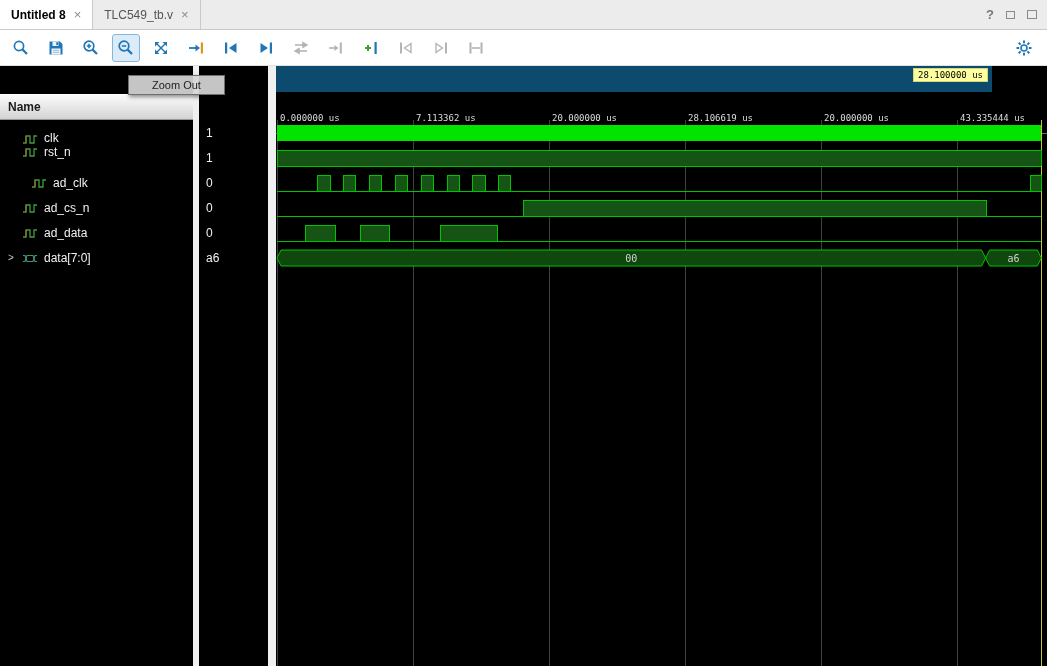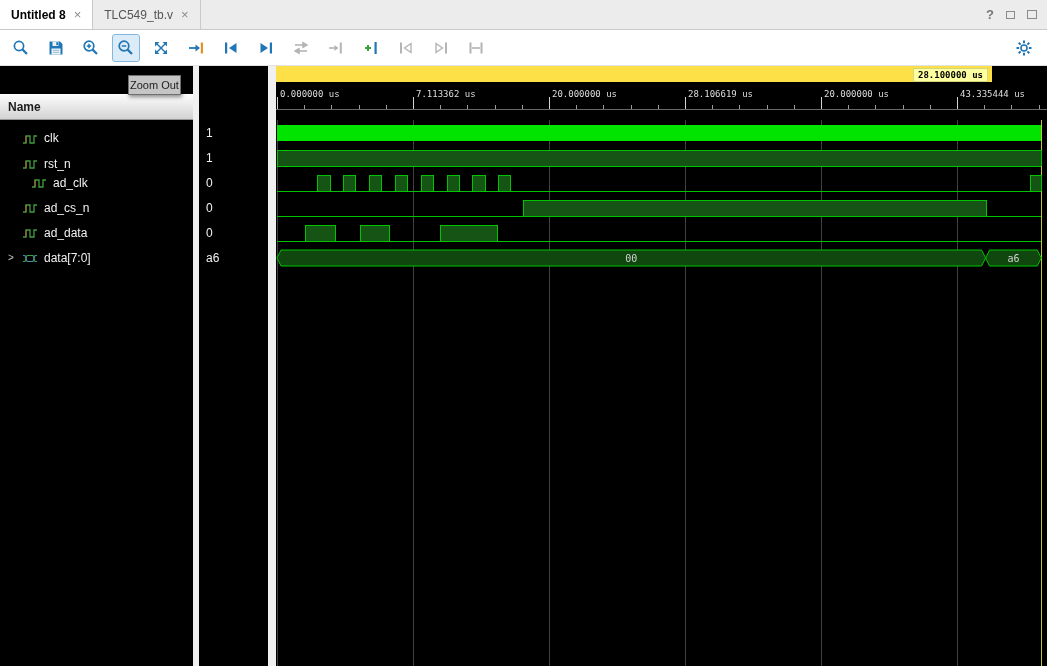--- a/index.html
+++ b/index.html
@@ -26,21 +26,21 @@
              background:#fff; border-bottom:1px solid #e2e2e2;
              display:flex; align-items:center; padding:0 8px; }
   .icon-btn { width:26px; height:26px; display:flex; align-items:center;
               justify-content:center; margin-right:9px; border-radius:2px; }
   .icon-btn.hovered { background:#dcebf8; outline:1px solid #84b6de; }
   .toolbar .flex-spacer { flex:1; }
 
   
   .tooltip { position:absolute; left:128px; top:75px; z-index:60;
              background:rgba(214,214,214,0.92); border:1px solid #6f6f6f;
-             color:#222; font-size:11px; padding:3px 1px;
+             color:#222; font-size:11px; padding:3px 23px;
              box-shadow:1px 2px 4px rgba(0,0,0,0.45);text-align:center; }
 
   
   .main { position:absolute; left:0; top:66px; width:1047px; height:600px; background:#000; }
   .names-col  { position:absolute; left:0;   top:0; width:193px; height:600px; background:#000; overflow:hidden; }
   .values-col { position:absolute; left:199px; top:0; width:69px; height:600px; background:#000; overflow:hidden; }
   .splitter1  { position:absolute; left:193px; top:0; width:6px; height:600px; background:#f0f0f0; }
   .splitter2  { position:absolute; left:268px; top:0; width:8px; height:600px; background:#f0f0f0; }
   .wavearea   { position:absolute; left:276px; top:0; width:771px; height:600px; background:#000; overflow:hidden; }
 
@@ -54,25 +54,25 @@
   .sig-row { position:absolute; left:0; width:193px; height:25px;
              display:flex; align-items:center; color:#f2f2f2; font-size:12px;
              padding-left:8px; white-space:nowrap; }
   .sig-row .arrow { width:14px; color:#c9c9c9; font-size:10px; display:inline-block; }
   .sig-icon { margin-right:6px; flex:0 0 auto; }
   .val-row { position:absolute; left:0; width:69px; height:25px;
              display:flex; align-items:center; color:#f2f2f2; font-size:12px;
              padding-left:7px; }
 
   
-  .wave-topstrip { position:absolute; left:0; top:0; width:716px; height:26px; background:#fde047;font-weight:bold; }
+  .wave-topstrip { position:absolute; left:0; top:0; width:716px; height:26px; background:#0c4a6e; }
   .cursor-box { position:absolute; top:2px; right:4px; background:#feff9e; color:#000;
                 font-family:"DejaVu Sans Mono", monospace; font-size:9px;
                 padding:1px 4px; border:1px solid #d6d67a; }
-  .ruler { position:absolute; left:0; top:16px; width:771px; height:28px;
+  .ruler { position:absolute; left:0; top:40px; width:771px; height:28px;
            background:#000; border-bottom:1px solid #6a6a6a; }
   .ruler .tlabel { position:absolute; top:7px; font-family:"DejaVu Sans Mono", monospace;
                    font-size:9px; color:#dedede; white-space:nowrap; }
   .ruler .mtick { position:absolute; bottom:0; width:1px; height:4px; background:#9a9a9a; }
   .ruler .Mtick { position:absolute; bottom:0; width:1px; height:12px; background:#d2d2d2; }
   .waves { position:absolute; left:0; top:54px; width:771px; height:546px; }
 </style>
 </head>
 <body>
 
@@ -228,21 +228,21 @@
       </div>
       <div>
           <div class="sig-row" style="top: 54px; align-items: flex-end;">
             <span class="arrow"></span>
             <svg class="sig-icon" width="16" height="12" viewBox="0 0 16 12">
               <path d="M1 10h3V3h4v7h4V3h3" fill="none" stroke="#3f9e3f" stroke-width="1.3"></path>
               <line x1="4" y1="3" x2="4" y2="10" stroke="#b26a2a" stroke-width="1.1"></line>
             </svg>
             <span class="sig-label">clk</span>
           </div>
-          <div class="sig-row" style="top: 85px;">
+          <div class="sig-row" style="top: 73px;">
             <span class="arrow"></span>
             <svg class="sig-icon" width="16" height="12" viewBox="0 0 16 12">
               <path d="M1 10h3V3h4v7h4V3h3" fill="none" stroke="#3f9e3f" stroke-width="1.3"></path>
               <line x1="4" y1="3" x2="4" y2="10" stroke="#b26a2a" stroke-width="1.1"></line>
             </svg>
             <span class="sig-label">rst_n</span>
           </div>
           <div class="sig-row" style="top: 104px; padding-left: 17px;">
             <span class="arrow"></span>
             <svg class="sig-icon" width="16" height="12" viewBox="0 0 16 12">

